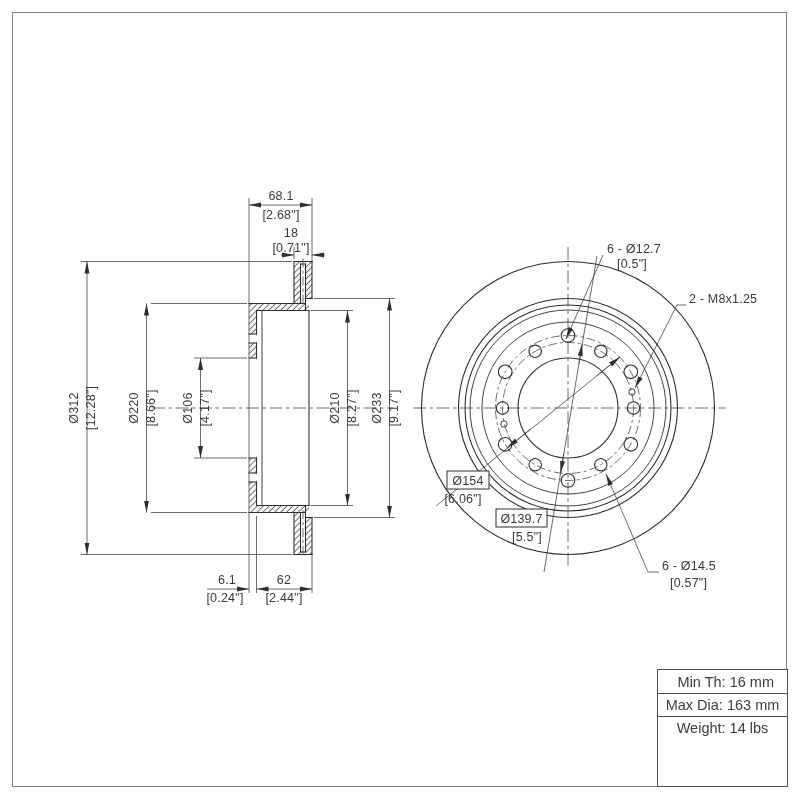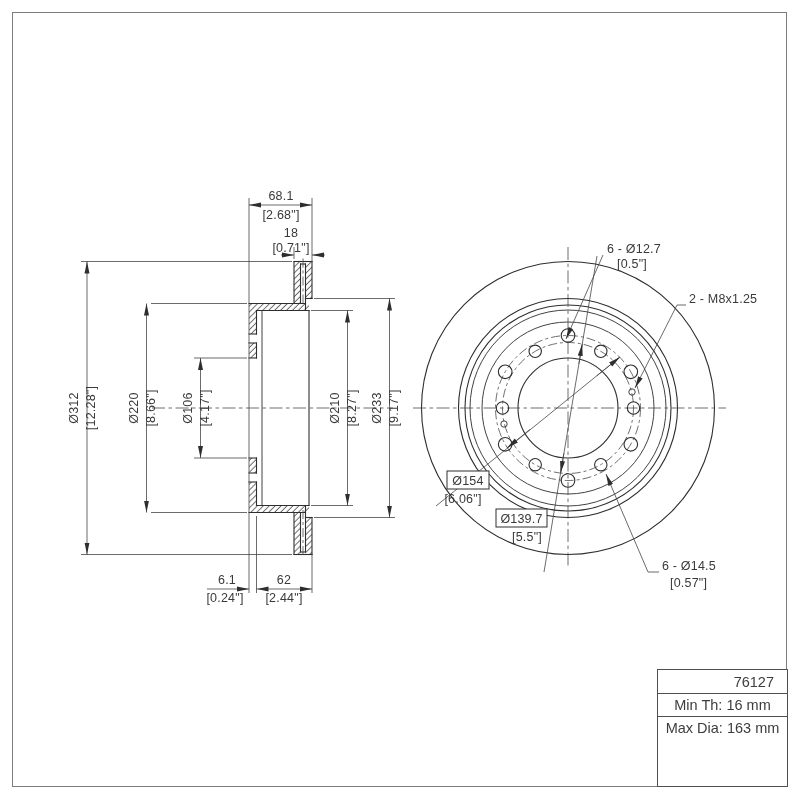--- a/index.html
+++ b/index.html
@@ -248,17 +248,17 @@
 
       <g>
         <path class="thin" d="M659,572 L648,572 L606,474" marker-end="url(#aE)"></path>
         <text class="dimtxt" x="662" y="570">6 - Ø14.5</text>
         <text class="dimtxt" x="670" y="587">[0.57"]</text>
       </g>
     </g>
   </svg>
 
   <div id="titleblock">
-    <div class="row">76127</div>
     <div class="row">Min Th: 16 mm</div>
     <div class="row">Max Dia: 163 mm</div>
+    <div class="row">Weight: 14 lbs</div>
   </div>
 </div>
 
 </body></html>

